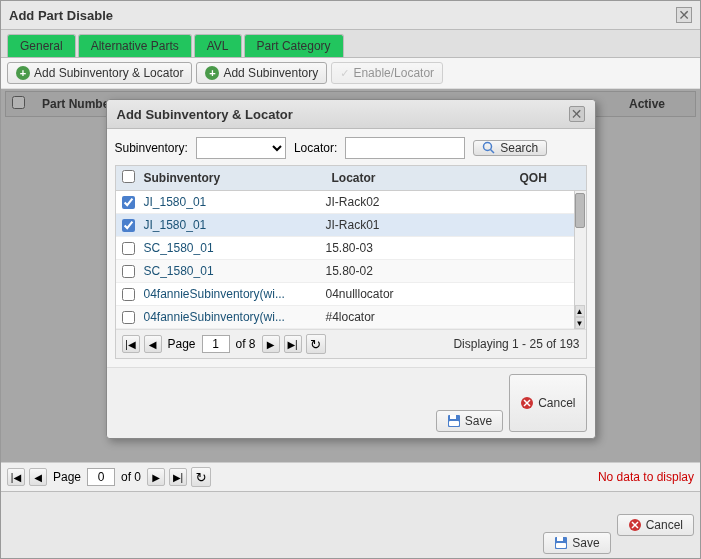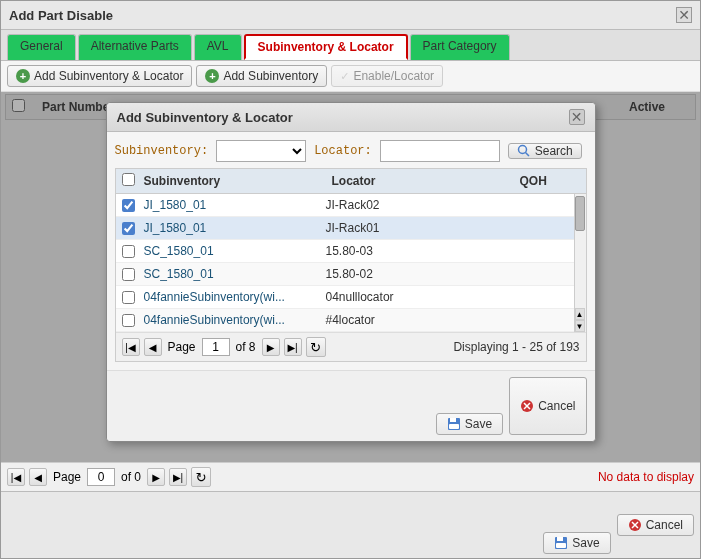--- a/index.html
+++ b/index.html
@@ -199,22 +199,21 @@
 
     .modal-search-row {
       display: flex;
       align-items: center;
       gap: 8px;
       margin-bottom: 6px;
     }
 
     .modal-search-row label {
       font-size: 12px;
-      color: #a16207;
-      font-family: Liberation Mono, monospace;
+      color: #000000;
     }
 
     .modal-search-row input[type="text"] {
       border: 1px solid #aaa;
       padding: 2px 4px;
       font-size: 12px;
       height: 22px;
       background: white;
     }
 
@@ -417,23 +416,20 @@
 
   <div class="tabs-bar">
     <div class="tab">
       <span>General</span>
     </div>
     <div class="tab">
       <span>Alternative Parts</span>
     </div>
     <div class="tab">
       <span>AVL</span>
-    </div>
-    <div class="tab active">
-      <span>Subinventory &amp; Locator</span>
     </div>
     <div class="tab">
       <span>Part Category</span>
     </div>
   </div>
 
   <div class="toolbar">
     <button class="btn">
       <span class="icon-circle">+</span>
       <span>Add Subinventory &amp; Locator</span>

